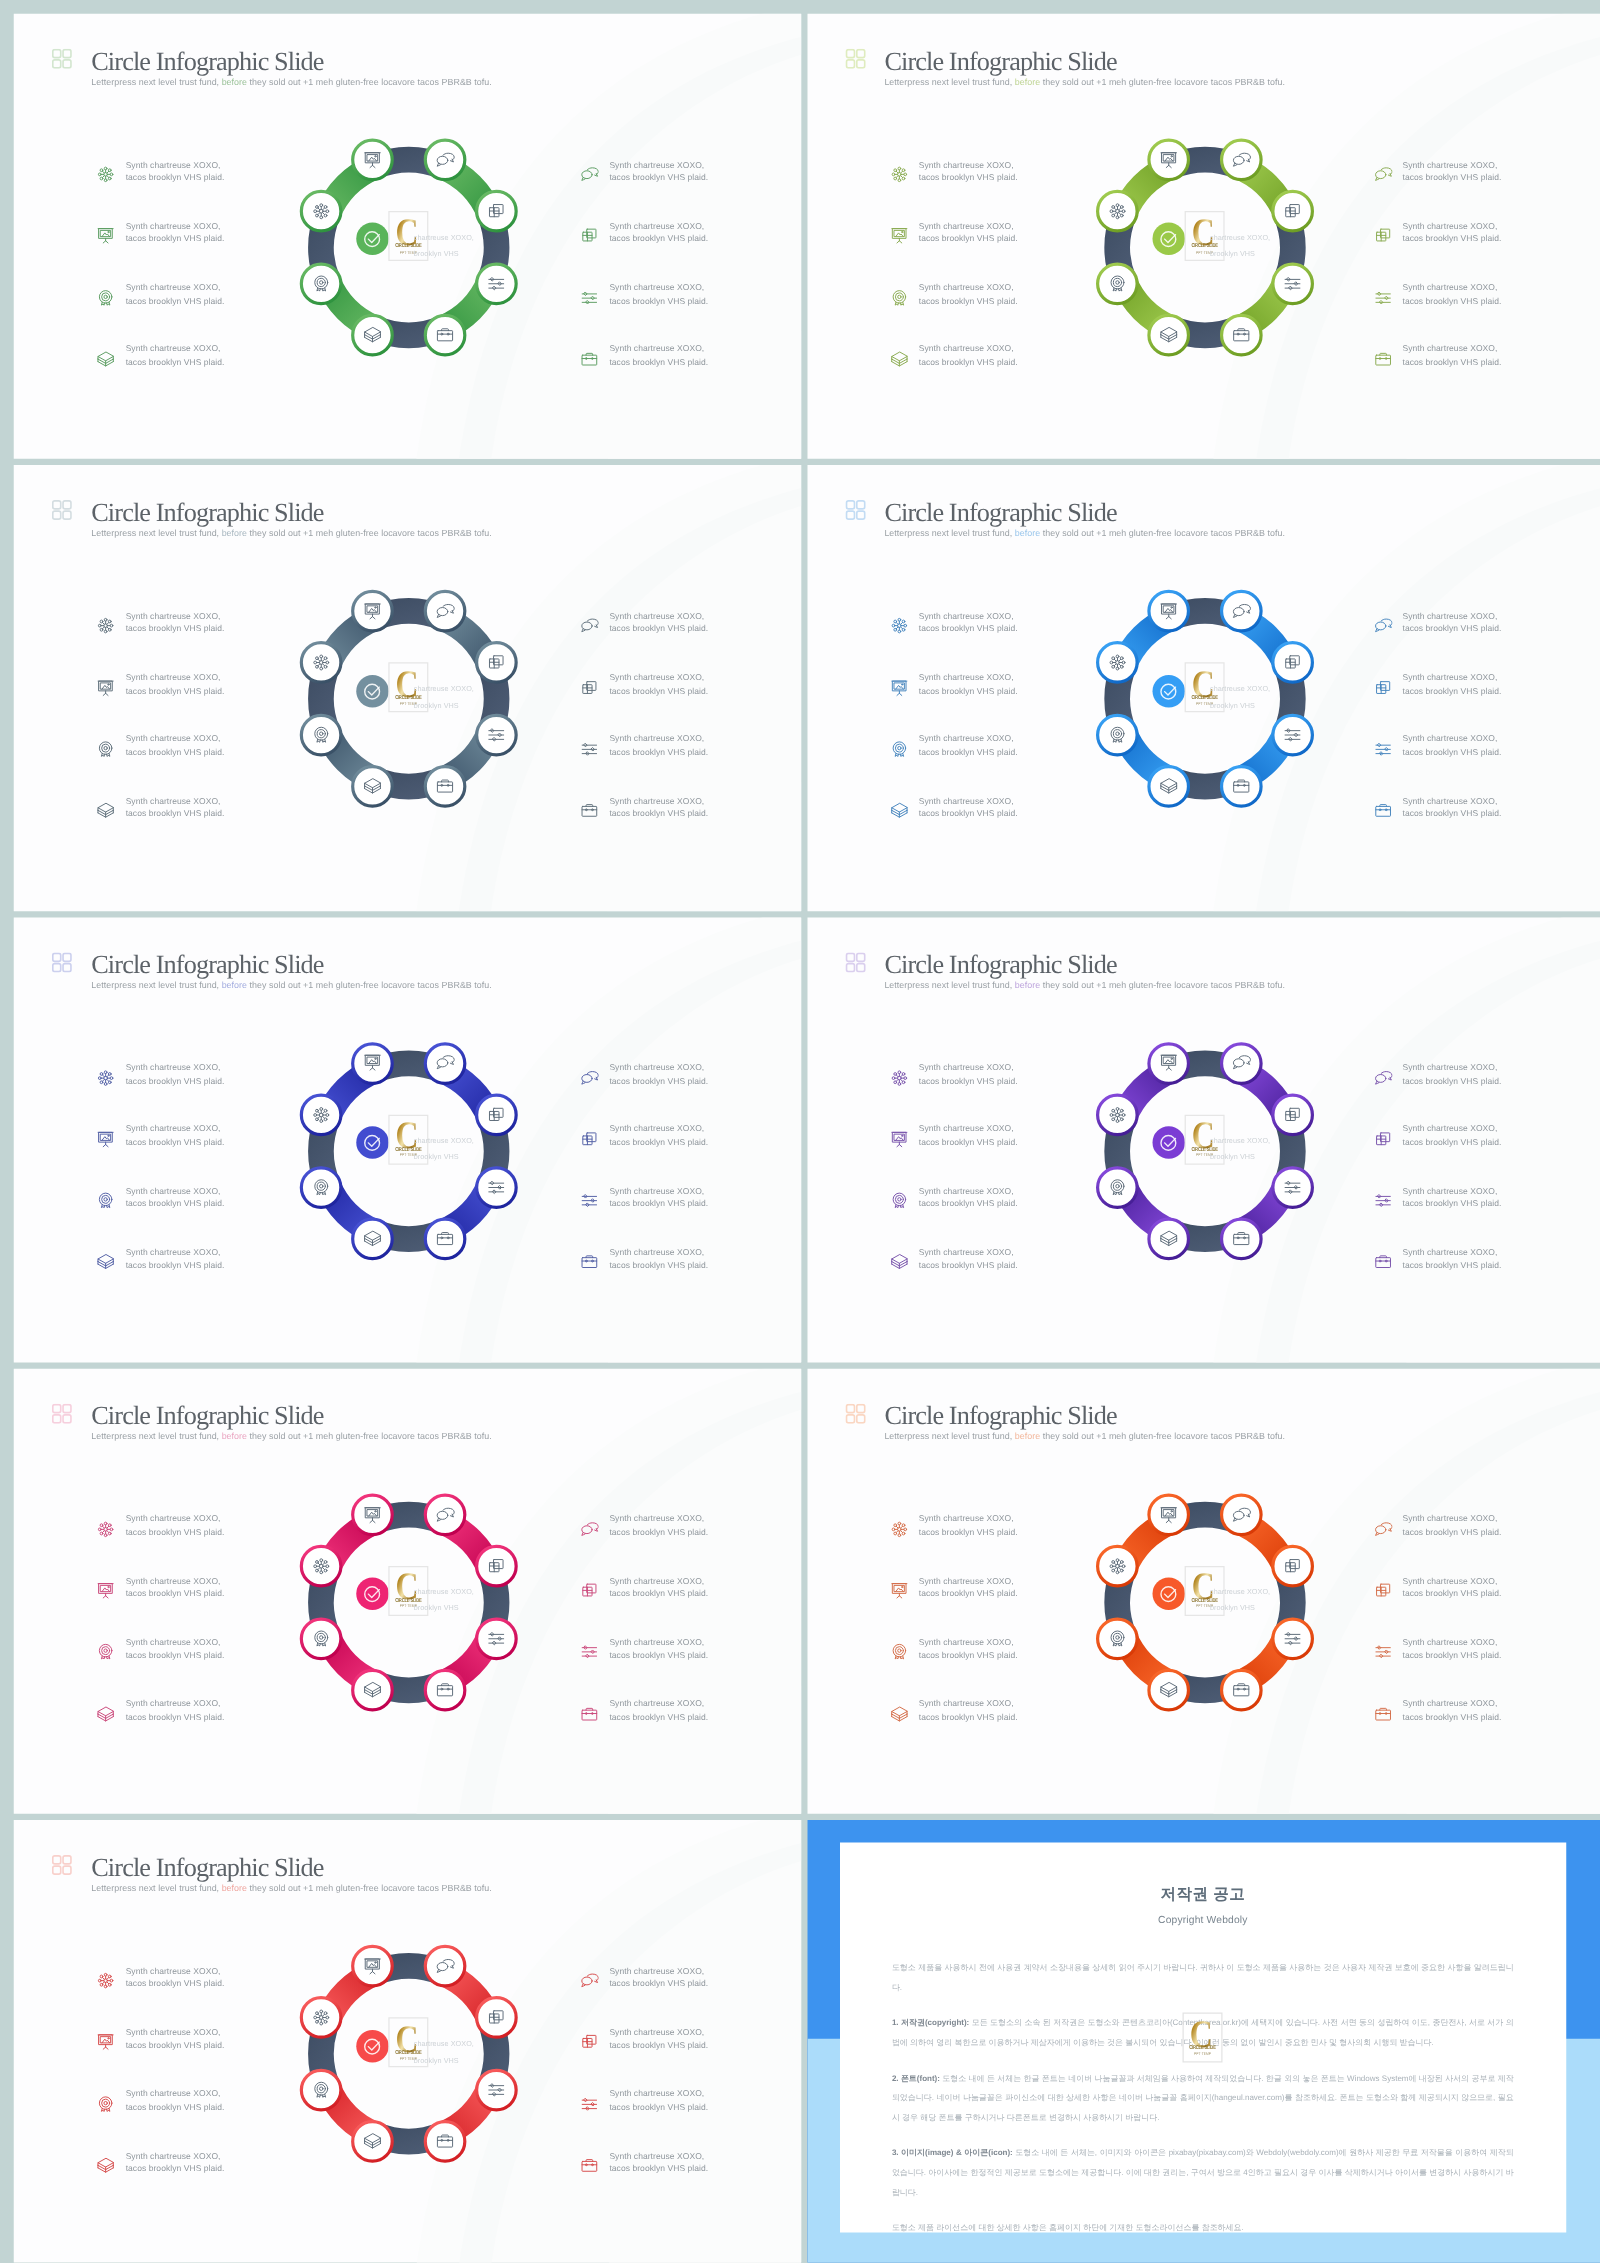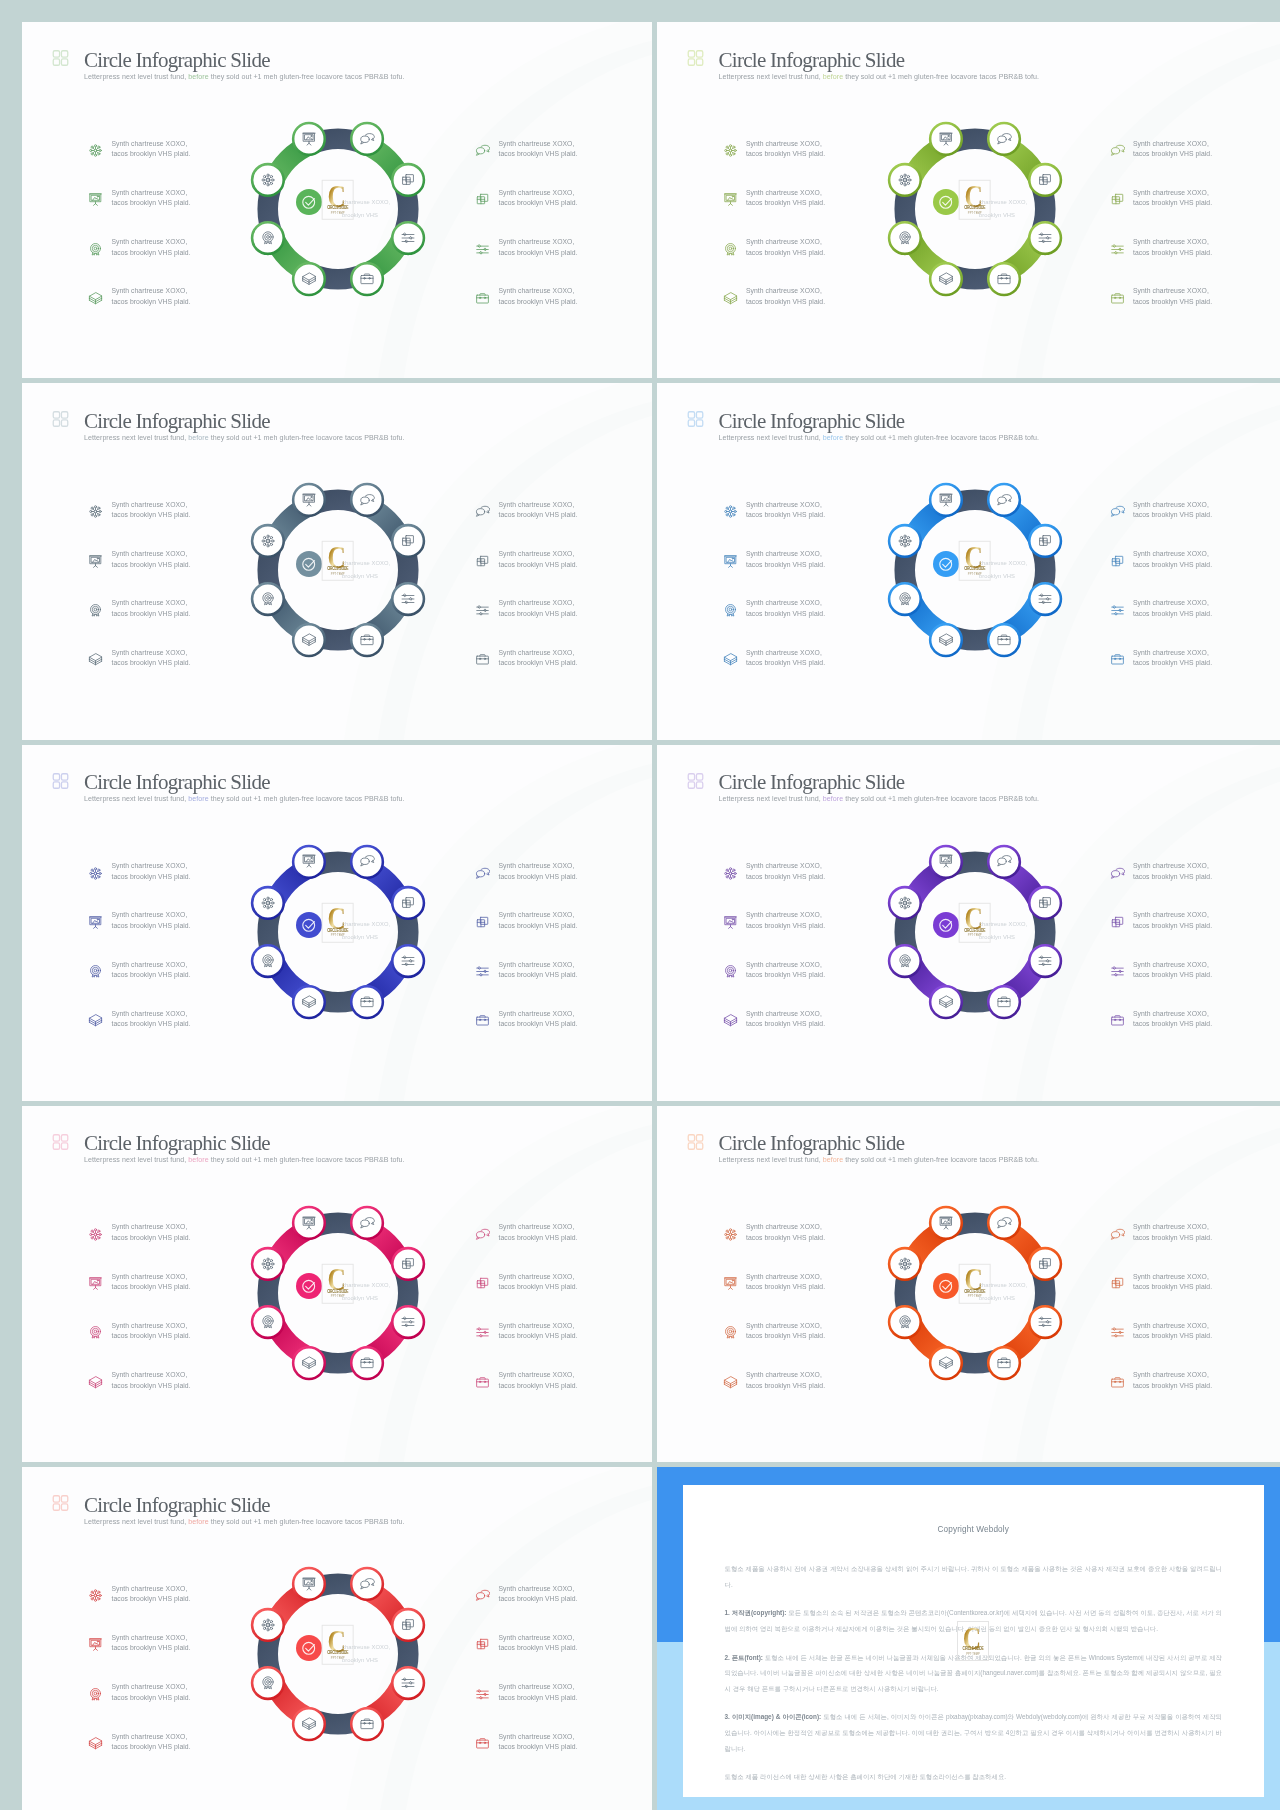--- a/index.html
+++ b/index.html
@@ -1,19 +1,19 @@
 <!DOCTYPE html>
 <html><head>
 <meta charset="utf-8">
 <style>
 *{box-sizing:border-box;margin:0;padding:0}
 html,body{width:1280px;height:1810px;overflow:hidden}
 body{background:#c2d4d3;font-family:"Liberation Sans",sans-serif;-webkit-font-smoothing:antialiased}
 .grid{display:grid;grid-template-columns:629.5px 634.5px;grid-template-rows:repeat(5,356.3px);
-  gap:5px;padding:22px;width:1280px;height:1744px}
+  gap:5px;padding:11px;width:1280px;height:1744px}
 .slide{background:#fdfdfe;position:relative;overflow:hidden}
 .bgdeco{position:absolute;inset:0;pointer-events:none}
 .bgdeco svg{width:100%;height:100%;display:block}
 .hdr{position:absolute;left:30px;top:28px;display:flex;align-items:flex-start}
 .hdr-icon{width:17px;height:16px;display:block;color:var(--hdr);flex:0 0 auto;margin-top:0px}
 .hdr-icon svg{width:17px;height:16px;display:block}
 .hdr-txt{margin-left:15px;margin-top:-.5px}
 .title{font-family:"Liberation Serif",serif;font-size:21px;font-weight:400;color:#5c6268;
   letter-spacing:-.71px;line-height:20px;white-space:nowrap}
 .sub{font-size:7.1px;color:#9ba1a6;letter-spacing:.04px;margin-top:3px;white-space:nowrap;font-weight:400}
@@ -2558,20 +2558,21 @@
           <span class="wm-t2">PPT·TEMP</span>
         </div>
         <span class="wmtx wmtx1">chartreuse XOXO,</span>
         <span class="wmtx wmtx2">brooklyn VHS</span>
       </div>
     </div>
     <div class="cslide">
 <div class="cband"></div>
 <div class="cpaper">
 <div class="chead">
+<div class="ko">저작권 공고</div>
 <div class="en">Copyright Webdoly</div>
 </div>
 <div class="cbody">
 <p>도형소 제품을 사용하시 전에 사용권 계약서 소장내용을 상세히 읽어 주시기 바랍니다. 귀하사 이 도형소 제품을 사용하는 것은 사용자 제작권 보호에 중요한 사항을 알려드립니다.</p>
 <p><b>1. 저작권(copyright):</b><span> 모든 도형소의 소속 된 저작권은 도형소와 콘텐츠코리아(Contentkorea.or.kr)에 세택지에 있습니다. 사전 서면 동의 성립하여 이도, 종단전사, 서로 서가 의법에 의하여 영리 복한으로 이용하거나 제삼자에게 이용하는 것은 불시되어 있습니다. 이에런 동의 없이 발인시 중요한 민사 및 형사의회 시행되 받습니다.</span></p>
 <p><b>2. 폰트(font):</b><span> 도형소 내에 든 서체는 한글 폰트는 네이버 나눔글꼴과 서체임을 사용하여 제작되었습니다. 한글 외의 놓은 폰트는 Windows System에 내장된 사서의 공부로 제작되었습니다. 네이버 나눔글꼴은 파이신소에 대한 상세한 사항은 네이버 나눔글꼴 홈페이지(hangeul.naver.com)를 참조하세요. 폰트는 도형소와 함께 제공되시지 않으므로, 필요시 경우 해당 폰트를 구하시거나 다른폰트로 변경하시 사용하시기 바랍니다.</span></p>
 <p><b>3. 이미지(image) &amp; 아이콘(icon):</b><span> 도형소 내에 든 서체는, 이미지와 아이콘은 pixabay(pixabay.com)와 Webdoly(webdoly.com)에 원하사 제공한 무료 저작물을 이용하여 제작되었습니다. 아이사에는 한정적인 제공보로 도형소에는 제공합니다. 이에 대한 권리는, 구여서 방으로 4인하고 필요시 경우 이사를 삭제하시거나 아이서를 변경하시 사용하시기 바랍니다.</span></p>
 <p>도형소 제품 라이선스에 대한 상세한 사항은 홈페이지 하단에 기재한 도형소라이선스를 참조하세요.</p>
 </div>
 <div class="cwm wm">

